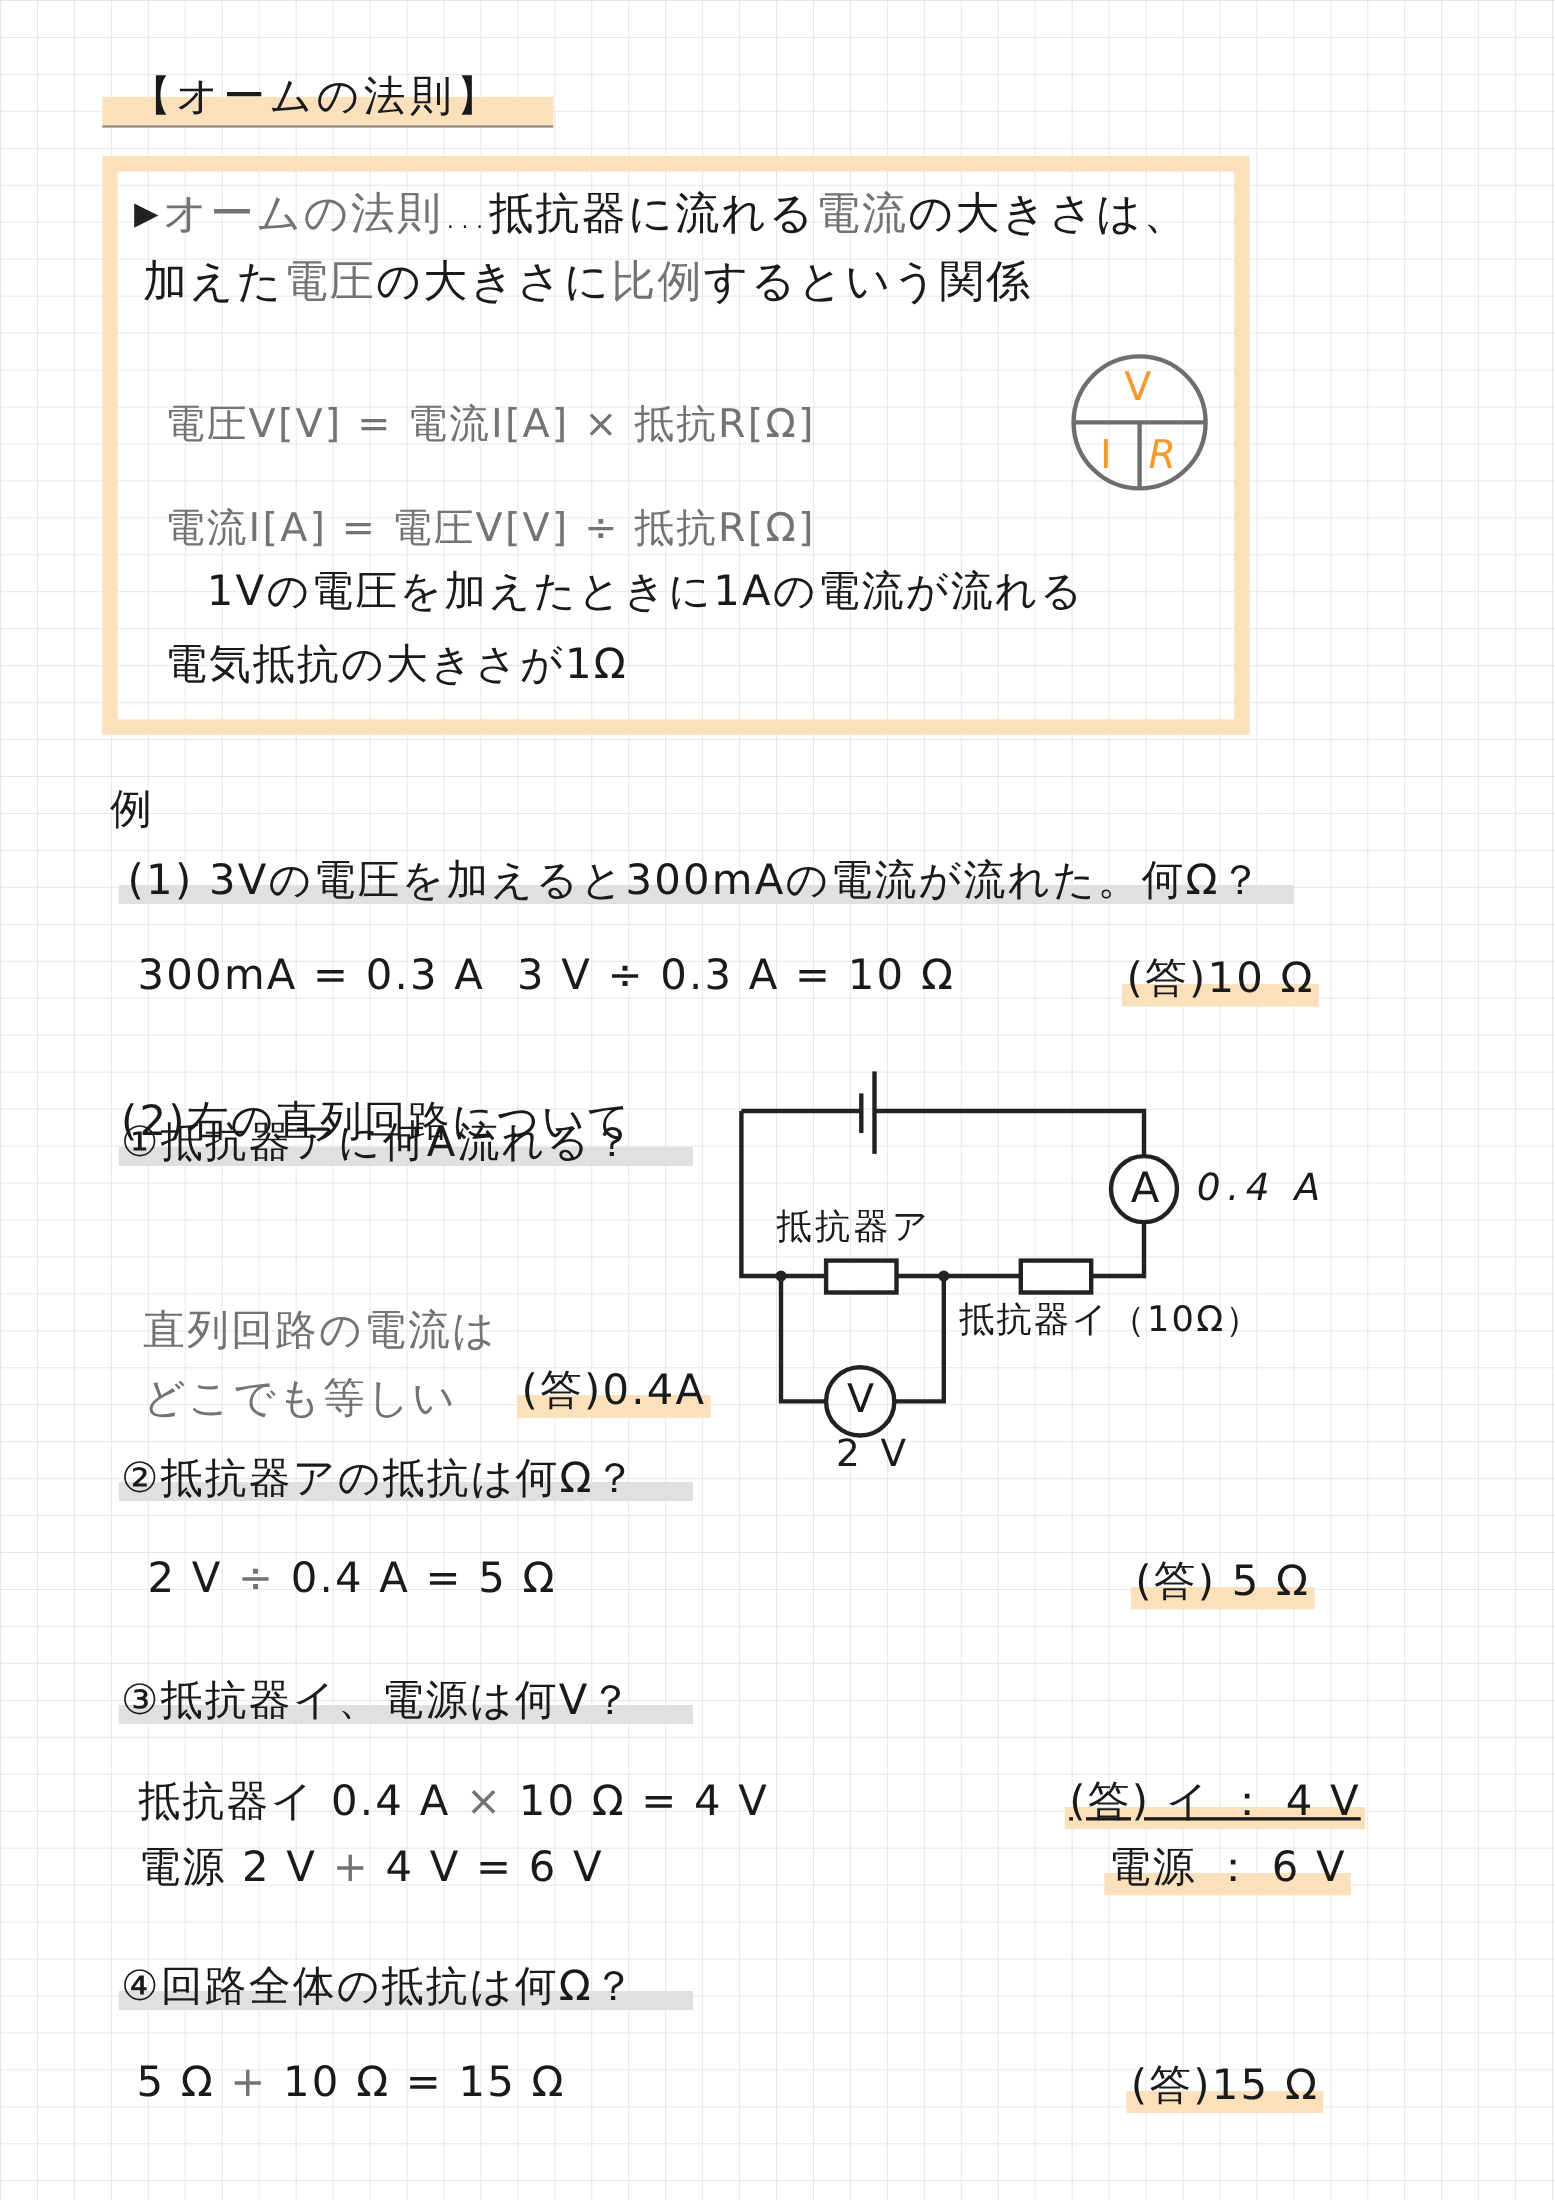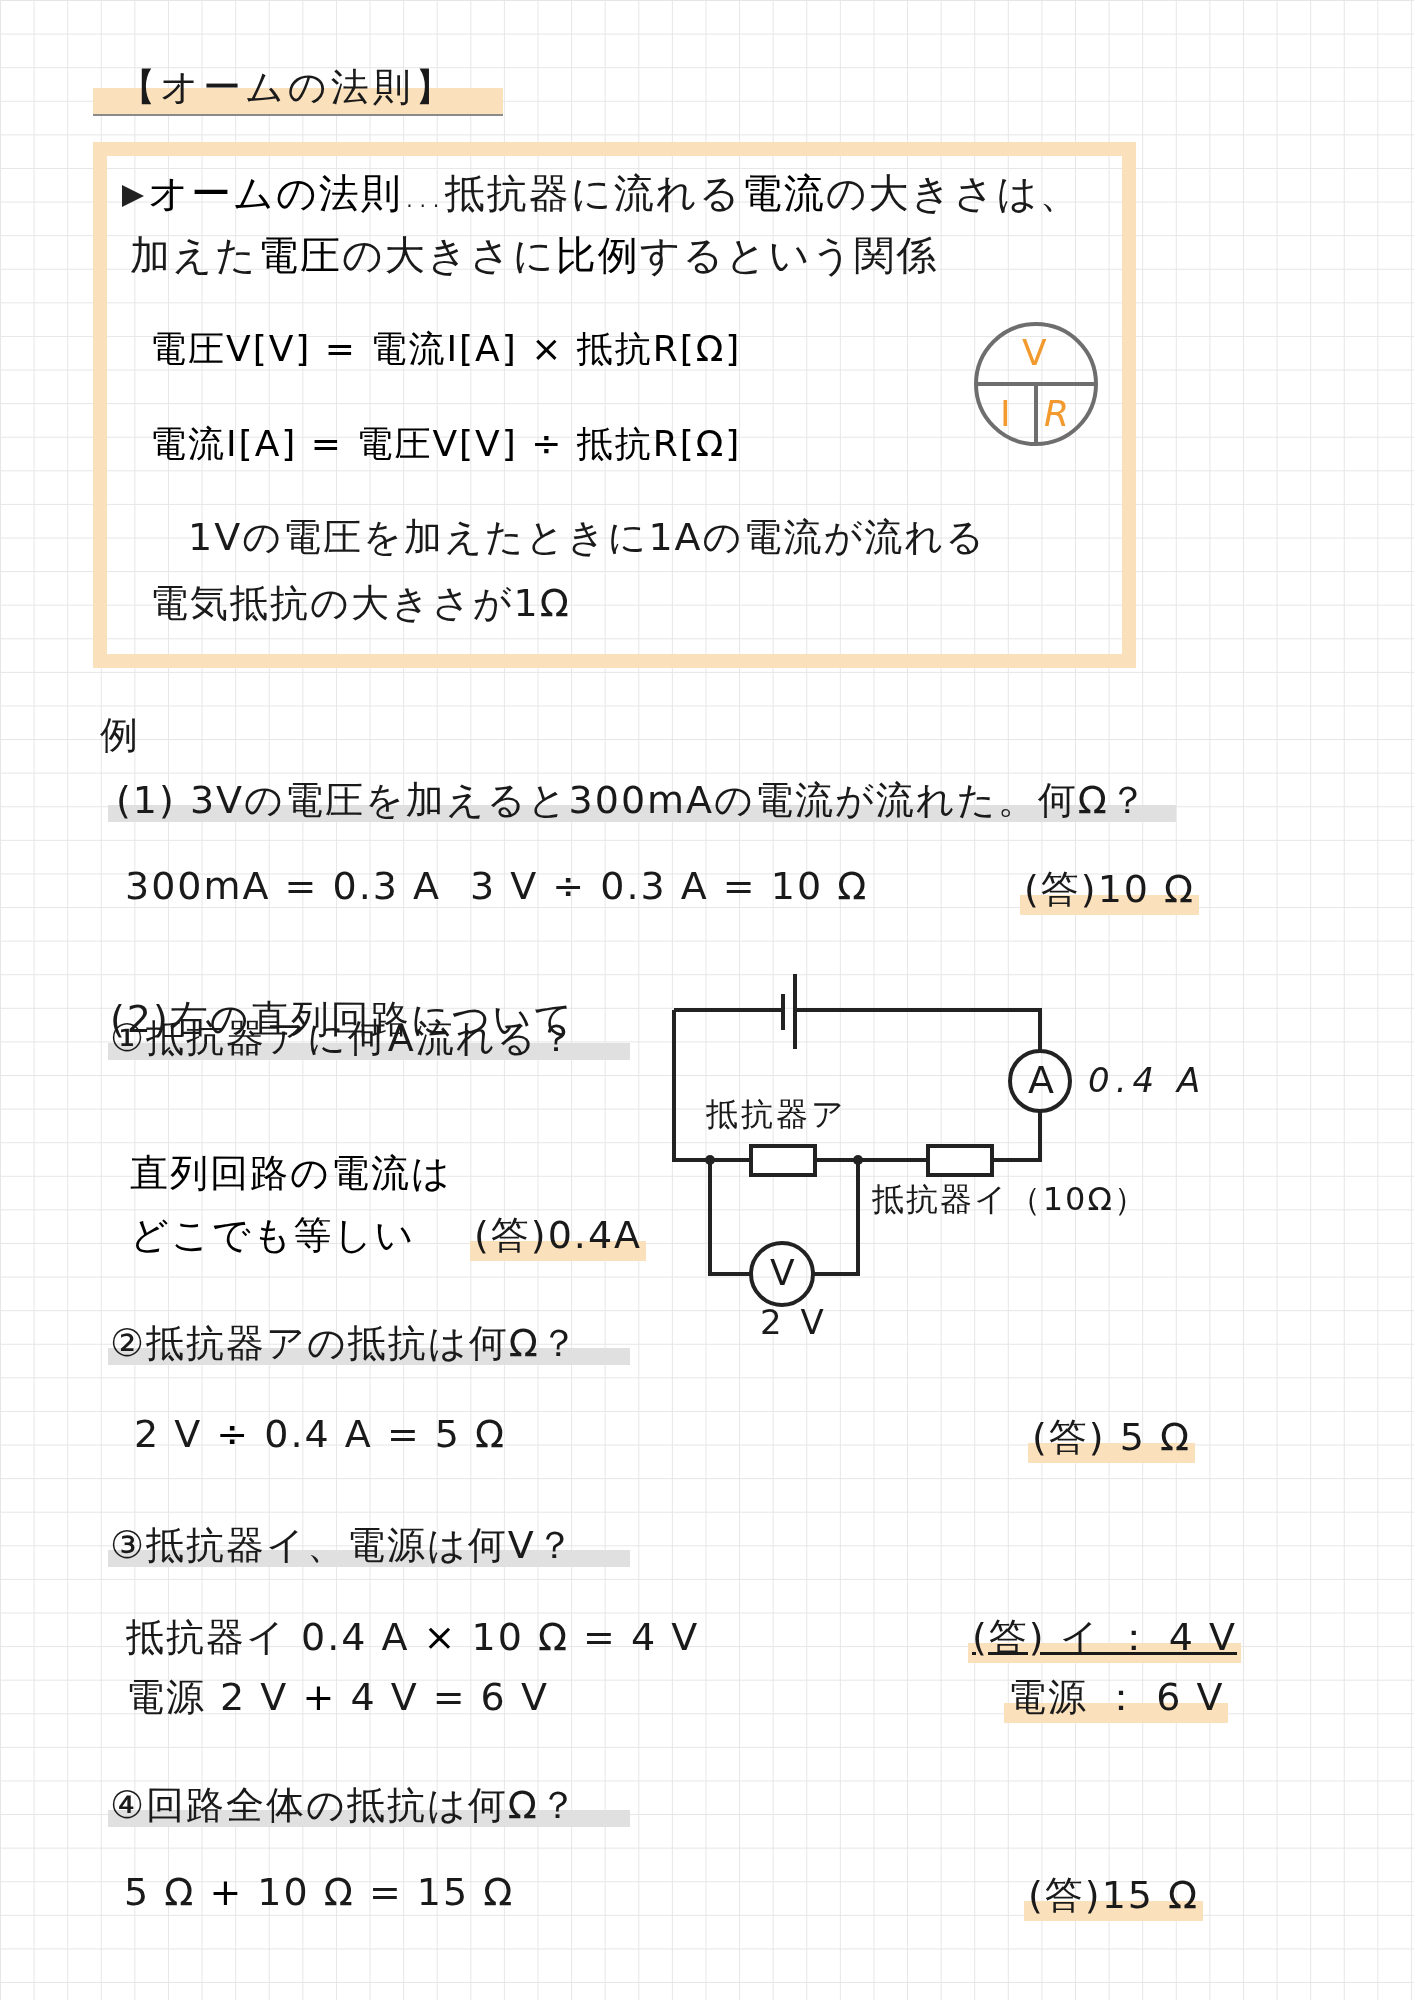--- a/index.html
+++ b/index.html
@@ -8,21 +8,21 @@
     background-color:#ffffff;
     background-image:
       linear-gradient(to right, #e6e6e6 1px, transparent 1px),
       linear-gradient(to bottom, #e6e6e6 1px, transparent 1px);
     background-size:33.6px 33.6px;
     background-position:0 0;
     font-family:"DejaVu Sans", sans-serif;
     color:#1a1a1a;
   }
   .abs { position:absolute; white-space:nowrap; }
-  .orange { color:#000000; }
+  .orange { color:#737373;margin-top:36px; }
   .title-hl {
     position:absolute; left:93px; top:88px; width:410px; height:26px;
     background:#FBE0BC; border-bottom:2px solid #8a8a8a;
   }
   .title { left:118px; top:62px; font-size:38px; letter-spacing:4px; }
   .box {
     position:absolute; left:93px; top:142px; width:1043px; height:526px;
     box-sizing:border-box; border:14px solid #FBE0BC; background:rgba(255,255,255,0.0);
   }
   .l1 { font-size:40px; letter-spacing:2px; font-weight:300; }
@@ -72,21 +72,21 @@
 
 <div class="abs txt hl-gray" style="left:108px; top:775px; width:1060px; padding-left:8px;">(1) 3Vの電圧を加えると300mAの電流が流れた。何Ω？</div>
 <div class="abs txt" style="left:125px; top:864px;">300mA = 0.3 A</div>
 <div class="abs txt" style="left:470px; top:864px;">3 V  ÷ 0.3 A = 10 Ω</div>
 <div class="abs txt hl-orange" style="left:1020px; top:864px; padding:0 4px;">(答)10 Ω</div>
 
 <div class="abs txt" style="left:110px; top:994px;">(2)右の直列回路について</div>
 <div class="abs txt hl-gray" style="left:108px; top:1013px; width:520px; padding-left:2px;">①抵抗器アに何A流れる？</div>
 <div class="abs txt orange" style="left:130px; top:1148px;">直列回路の電流は</div>
 <div class="abs txt orange" style="left:130px; top:1210px;">どこでも等しい</div>
-<div class="abs txt hl-orange" style="left:470px; top:1210px; padding:0 4px;">(答)0.4A</div>
+<div class="abs txt hl-orange" style="left:470px; top:1238px; padding:0 4px;">(答)0.4A</div>
 
 <svg class="circuit" viewBox="0 0 540 380">
   <g stroke="#222" stroke-width="4" fill="none">
 
     <polyline points="14,50 123,50"></polyline>
     <line x1="123" y1="34" x2="123" y2="70"></line>
     <line x1="135" y1="14" x2="135" y2="89"></line>
     <polyline points="135,50 380,50 380,90"></polyline>
 
     <circle cx="380" cy="121" r="30"></circle>

